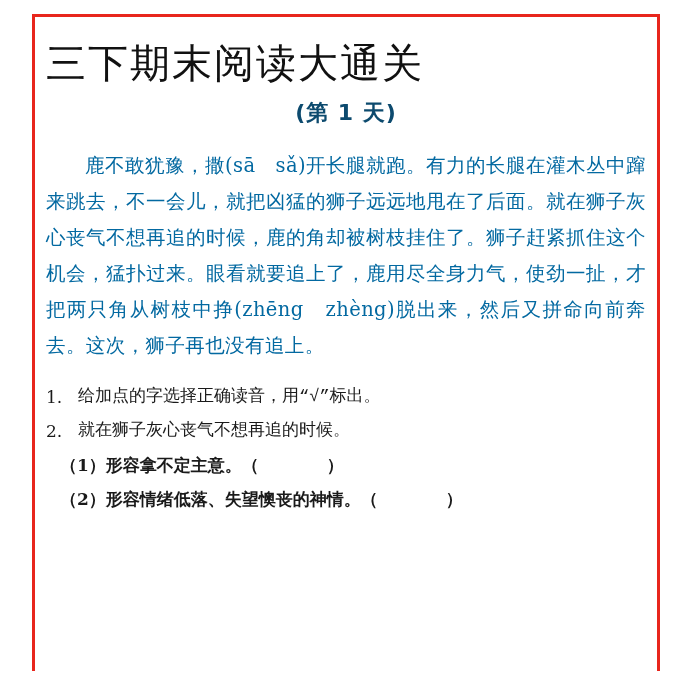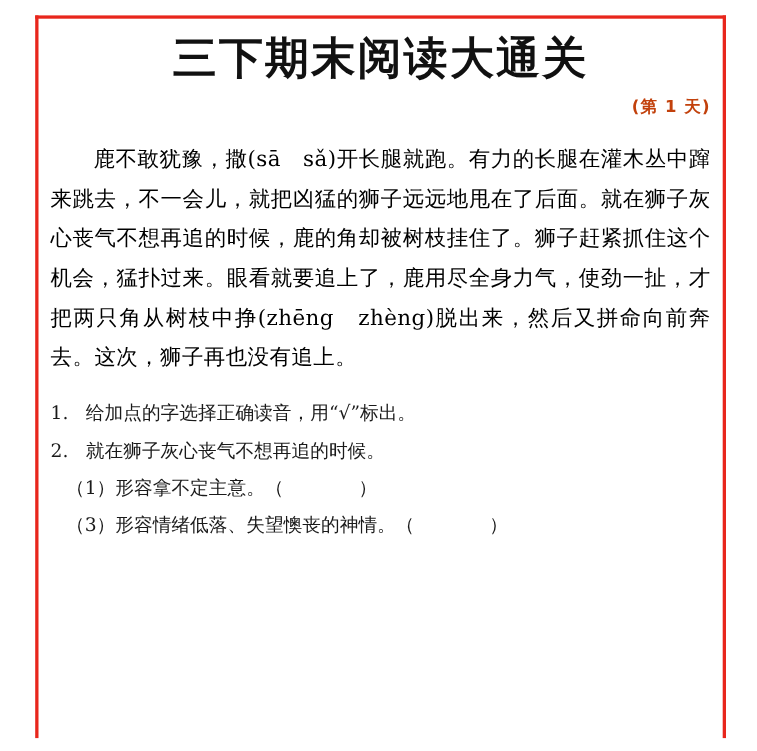--- a/index.html
+++ b/index.html
@@ -34,44 +34,43 @@
     pointer-events: none;
   }
   .content {
     position: absolute;
     left: 46px;
     top: 14px;
     width: 600px;
     box-sizing: border-box;
   }
   .title {
+    font-family: "DejaVu Sans", "Liberation Sans", sans-serif;
+    font-weight: normal;
+    font-size: 40px;
+    letter-spacing: 2px;
+    color: #111111;
+    margin-top: 26px;
+    line-height: 1.15;
+  }
+  .subtitle {
     text-align: center;
     font-family: "DejaVu Sans", "Liberation Sans", sans-serif;
     font-weight: bold;
-    font-size: 40px;
-    letter-spacing: 2px;
-    color: #111111;
-    margin-top: 16px;
-    line-height: 1.15;
-  }
-  .subtitle {
-    text-align: right;
-    font-family: "DejaVu Sans", "Liberation Sans", sans-serif;
-    font-weight: bold;
-    font-size: 15px;
-    color: #c2410c;
+    font-size: 22px;
+    color: #0c4a6e;
     margin-top: 12px;
     letter-spacing: 1px;
   }
   .body-text {
     margin-top: 20px;
     font-family: "DejaVu Serif", "Liberation Serif", serif;
     font-size: 19.5px;
     line-height: 36px;
-    color: #000000;
+    color: #0369a1;
     text-align: justify;
     letter-spacing: 0.4px;
   }
   .para {
     text-indent: 2em;
     margin: 0 0 4px 0;
   }
   .para + .para {
     margin-top: 6px;
   }
@@ -86,23 +85,25 @@
     display: flex;
     align-items: flex-start;
     gap: 6px;
   }
   .q-num {
     flex: 0 0 auto;
     width: 26px;
   }
   .q-text {
     flex: 1 1 auto;
+    font-family: Liberation Mono, monospace;
   }
   .q-sub {
     padding-left: 14px;
+    font-weight: bold;
   }
   .fade-bottom {
     position: absolute;
     left: 0;
     bottom: 0;
     width: 688px;
     height: 12px;
     background: #ffffff;
   }
 </style>
@@ -125,19 +126,19 @@
     <div class="questions">
       <div class="q-item">
         <span class="q-num">1.</span>
         <span class="q-text">给加点的字选择正确读音，用“√”标出。</span>
       </div>
       <div class="q-item">
         <span class="q-num">2.</span>
         <span class="q-text">就在狮子灰心丧气不想再追的时候。</span>
       </div>
       <div class="q-sub">（1）形容拿不定主意。（　　　　）</div>
-      <div class="q-sub">（3）形容情绪低落、失望懊丧的神情。（　　　　）</div>
+      <div class="q-sub">（2）形容情绪低落、失望懊丧的神情。（　　　　）</div>
     </div>
 
   </div>
 
   <div class="fade-bottom"></div>
 </div>
 
 </body></html>

